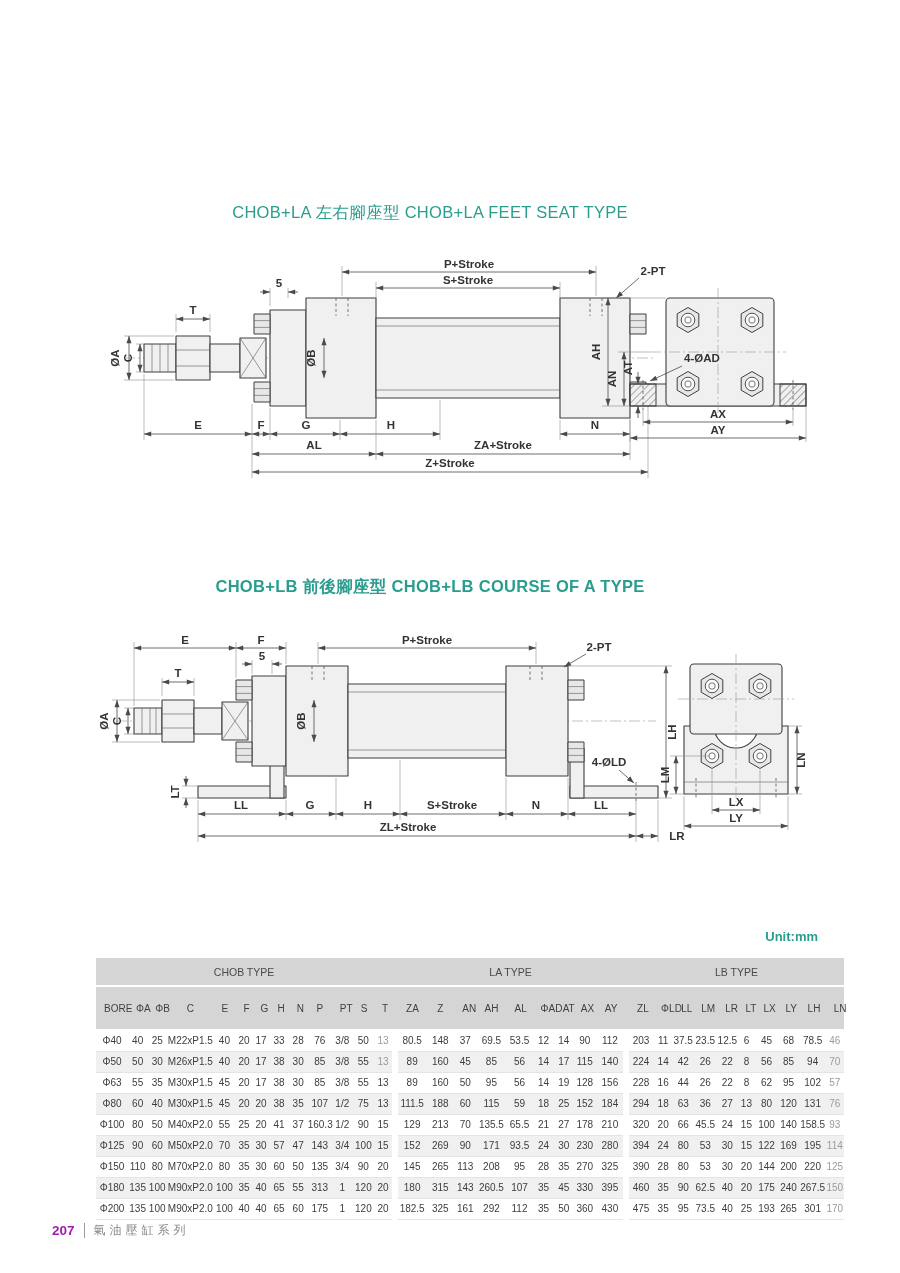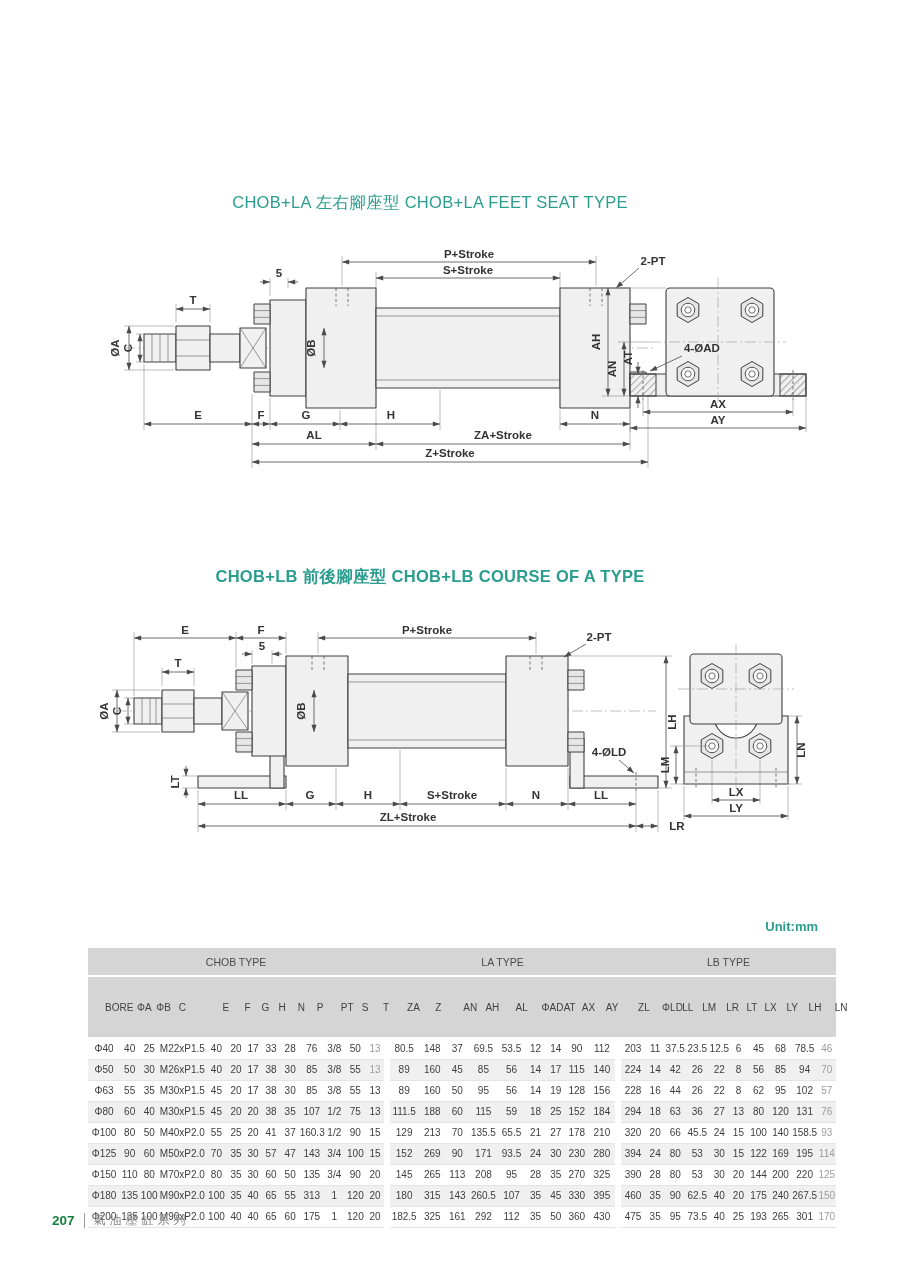--- a/index.html
+++ b/index.html
@@ -1,39 +1,39 @@
 <!DOCTYPE html>
 <html><head>
 <meta charset="utf-8">
 <style>
   html,body{margin:0;padding:0;background:#fff;}
   body{width:900px;height:1273px;position:relative;font-family:"Liberation Sans",sans-serif;overflow:hidden;}
-  .page{position:absolute;inset:0;background:#fff;}
+  .page{position:absolute;inset:0;background:#fff;margin-top:10px;}
   .sec-title{position:absolute;left:0;width:860px;text-align:center;font-size:16.5px;font-weight:500;
              color:#2a9d8f;letter-spacing:.3px;}
   #title1{top:192px;}
   #title2{top:566px;font-weight:bold;}
   .diag{position:absolute;}
   #d1{left:110px;top:248px;}
   #d2{left:100px;top:626px;}
   .unit-label{position:absolute;top:919px;left:82px;width:736px;text-align:right;
               color:#2a9d8f;font-weight:bold;font-size:13px;}
-  .tablewrap{position:absolute;top:948px;left:88px;width:748px;}
+  .tablewrap{position:absolute;top:948px;left:96px;width:748px;}
   table{border-collapse:collapse;table-layout:fixed;width:748px;font-family:"Liberation Sans",sans-serif;}
   th.ghead{background:#d5d5d5;height:25px;font-weight:normal;font-size:10.5px;color:#4a4a4a;
            border-bottom:2px solid #fff;text-align:center;}
   th.gap-h{background:#d5d5d5;border-bottom:2px solid #fff;}
   th.chead{background:#d5d5d5;height:26px;font-weight:normal;font-size:10px;color:#404040;
-           text-align:center;border-bottom:1px solid #fff;padding:17px;}
+           text-align:center;border-bottom:1px solid #fff;padding:8px;}
   tbody td{height:20px;text-align:center;font-size:10px;color:#3d3d3d;border-bottom:1px solid #e4e4e4;padding:0;}
   tbody tr:nth-child(even){background:#f0f0f0;}
   tbody td.gap{background:#fff;border-bottom:1px solid #fff;}
   tbody td.muted{color:#9b9b9b;}
   .footer{position:absolute;top:1212px;left:52px;display:flex;align-items:center;}
-  .footer .pno{color:#15803d;font-weight:bold;font-size:13.5px;}
+  .footer .pno{color:#a21caf;font-weight:bold;font-size:13.5px;}
   .footer .sep{width:1px;height:15px;background:#9a9a9a;margin:0 9px;}
   .footer .series{color:#8a8a8a;font-size:12px;letter-spacing:4px;}
   
   .part{fill:#f0f0f0;stroke:#3f3f3f;stroke-width:1.1;stroke-linejoin:round;}
   .part2{fill:#e7e7e7;stroke:#3f3f3f;stroke-width:1;stroke-linejoin:round;}
   .part3{fill:#fafafa;stroke:#3f3f3f;stroke-width:.9;}
   .thin{stroke:#5a5a5a;stroke-width:.6;fill:none;}
   .dim{stroke:#4a4a4a;stroke-width:.8;fill:none;}
   .ext{stroke:#8d8d8d;stroke-width:.6;fill:none;}
   .cl{stroke:#999;stroke-width:.6;fill:none;stroke-dasharray:11 3 2 3;}

